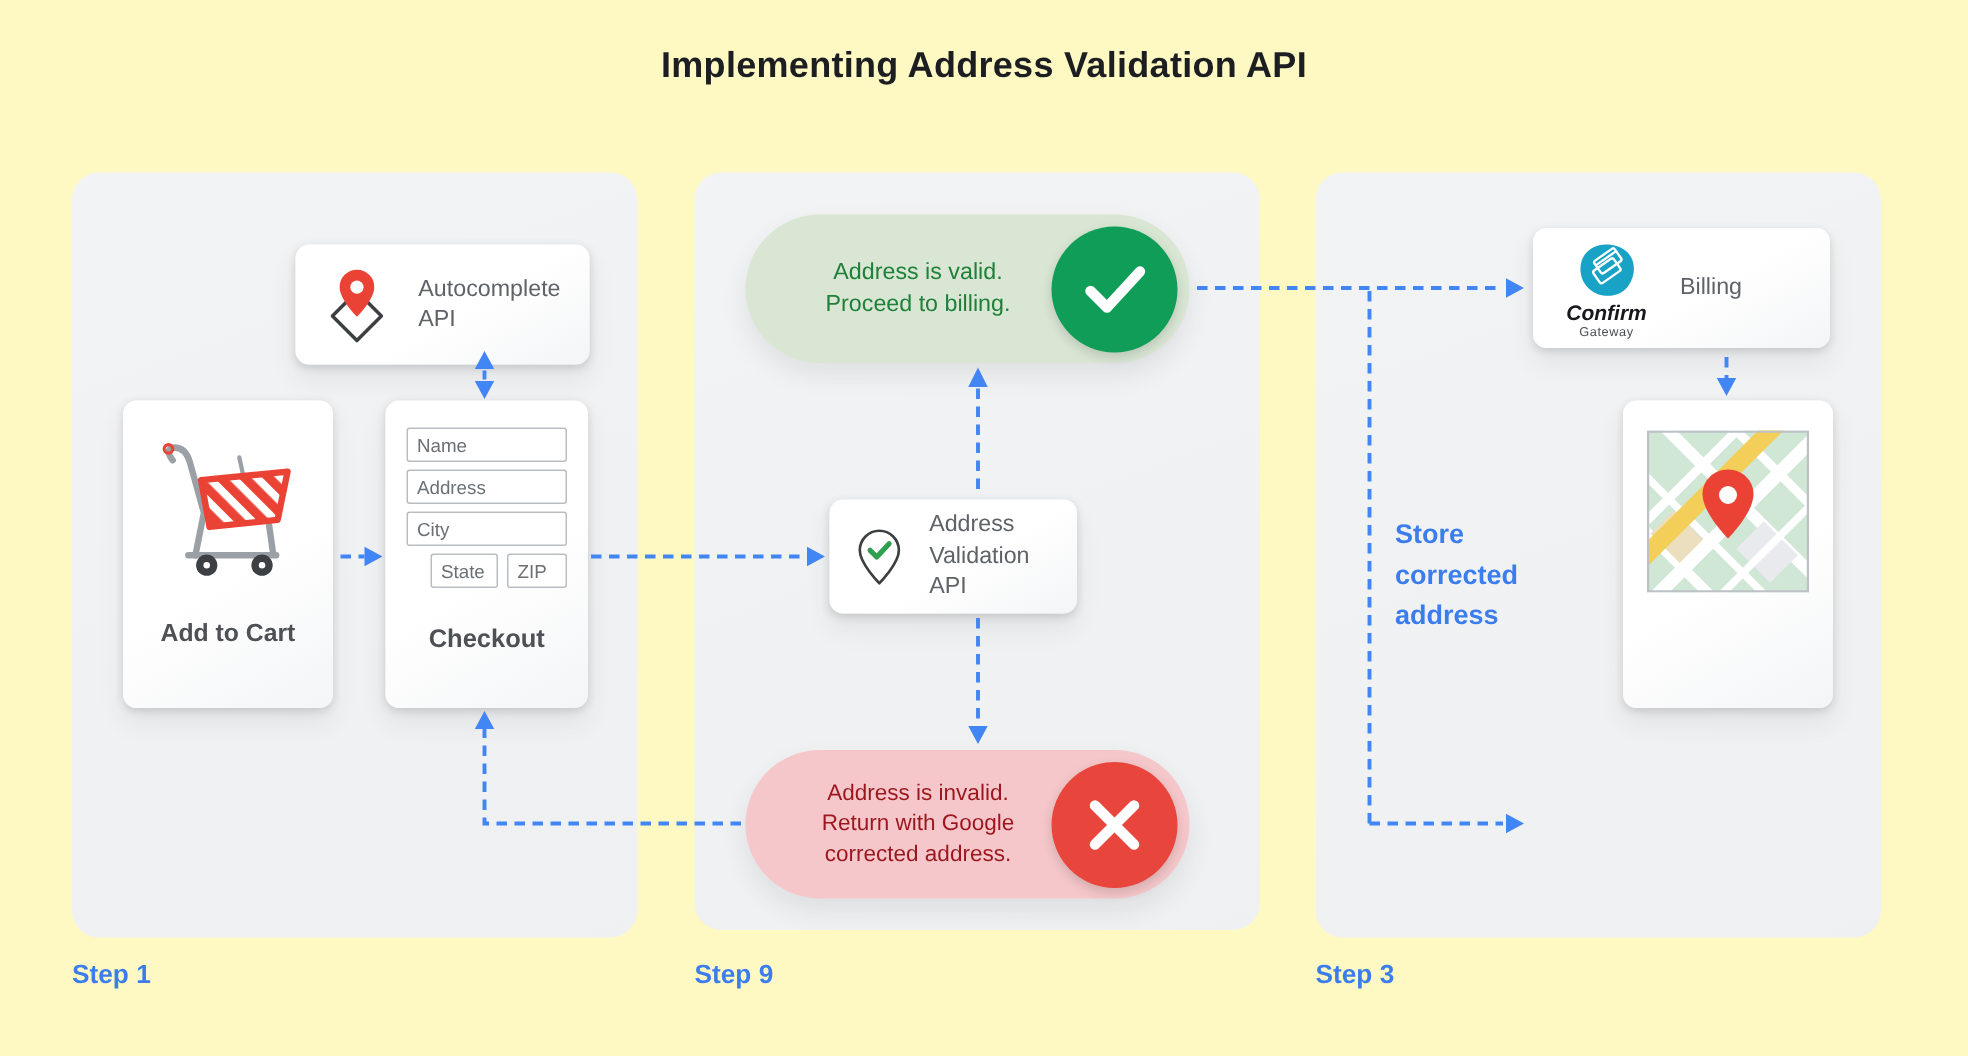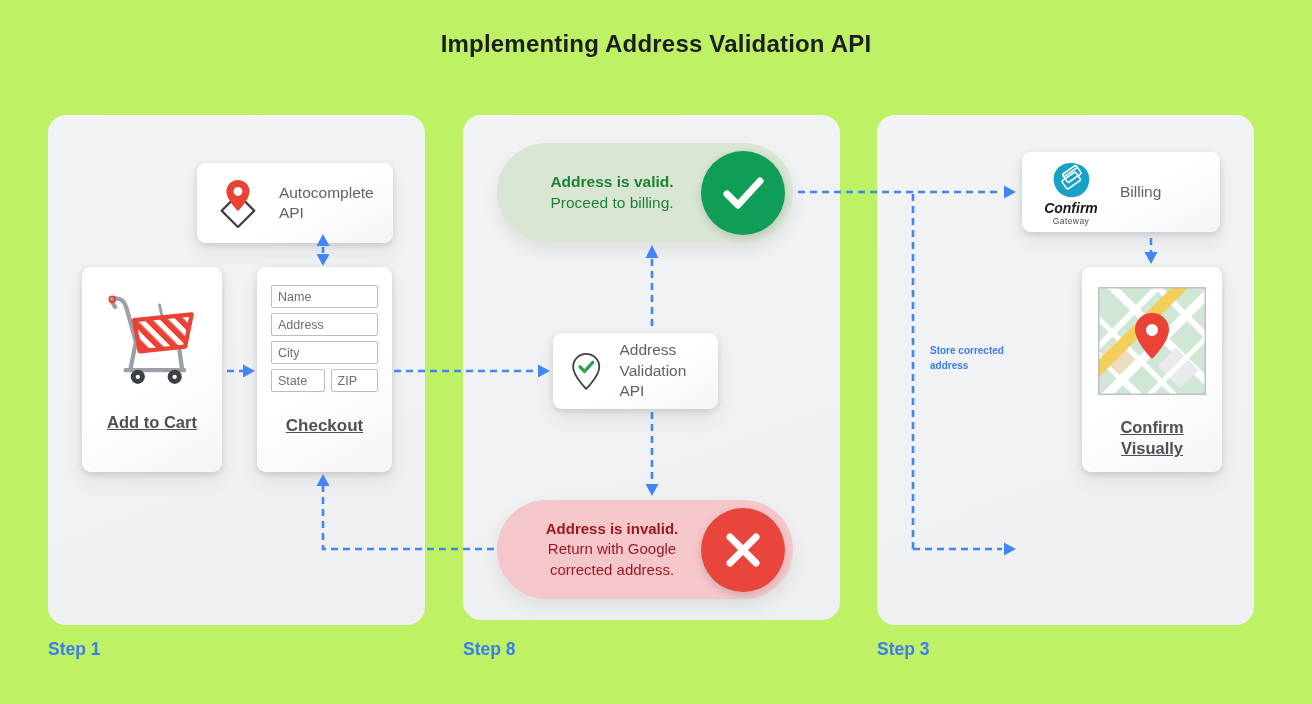--- a/index.html
+++ b/index.html
@@ -1,39 +1,39 @@
 <!DOCTYPE html>
 <html><head>
 <meta charset="utf-8">
 <style>
   html,body{margin:0;padding:0;background:#ffffff;font-family:"Liberation Sans","DejaVu Sans",sans-serif;}
-  .canvas{position:relative;width:1312px;height:704px;background:#bef264;overflow:hidden;}
+  .canvas{position:relative;width:1312px;height:704px;background:#fef9c3;overflow:hidden;}
   .title{position:absolute;left:0;top:30px;width:100%;text-align:center;font-size:24px;font-weight:700;color:#1c1e21;letter-spacing:.2px;}
   .panel{position:absolute;background:linear-gradient(160deg,#f2f3f5 0%,#eff0f2 100%);border-radius:18px;}
   .panel.p1{left:48px;top:115px;width:377px;height:510px;}
   .panel.p2{left:463px;top:115px;width:377px;height:505px;}
   .panel.p3{left:877px;top:115px;width:377px;height:510px;}
   .step-label{position:absolute;top:639px;font-size:17.5px;font-weight:700;color:#3b7ded;}
   .arrows{position:absolute;left:0;top:0;pointer-events:none;z-index:4;}
   .card{position:absolute;background:linear-gradient(150deg,#ffffff 55%,#f4f5f7 100%);border-radius:9px;box-shadow:0 2px 6px rgba(60,64,67,.18),0 10px 18px rgba(60,64,67,.08);z-index:3;}
   .card.h{display:flex;align-items:center;gap:14px;padding:0 14px;box-sizing:border-box;}
   .card-label{font-size:15.5px;color:#5f6368;line-height:1.32;}
-  .big-label{position:absolute;left:0;width:100%;text-align:center;font-size:16.5px;font-weight:700;color:#4d5156;line-height:1.3;text-decoration:underline;}
+  .big-label{position:absolute;left:0;width:100%;text-align:center;font-size:16.5px;font-weight:700;color:#4d5156;line-height:1.3;}
   .pill{position:absolute;width:296px;height:99px;border-radius:50px;display:flex;align-items:center;box-sizing:border-box;box-shadow:0 8px 16px rgba(60,64,67,.10);z-index:3;}
   .pill .txt{flex:1;text-align:center;font-size:15.5px;line-height:1.35;padding-left:26px;}
   .pill .circle{width:84px;height:84px;border-radius:50%;flex:none;margin-right:8px;display:flex;align-items:center;justify-content:center;box-shadow:0 3px 8px rgba(0,0,0,.15);}
   .pill.valid{left:497px;top:143px;background:#d9e6d4;}
   .pill.valid .txt{color:#1f8038;}
   .pill.valid .circle{background:#0f9d58;}
   .pill.invalid{left:497px;top:500px;background:#f5c7ca;}
   .pill.invalid .txt{color:#9b161d;}
   .pill.invalid .circle{background:#e8463c;}
-  .pill b{display:block;font-weight:700;}
+  .pill b{display:block;font-weight:400;}
   .field{background:#fff;border:1.2px solid #b9bdc2;border-radius:2px;height:23px;line-height:23px;font-size:12.5px;color:#6b7075;padding-left:6px;box-sizing:border-box;margin-bottom:5px;}
-  .store-note{position:absolute;left:930px;top:343px;width:92px;font-size:10px;font-weight:700;color:#3b7ded;line-height:1.5;z-index:3;}
+  .store-note{position:absolute;left:930px;top:343px;width:92px;font-size:18px;font-weight:700;color:#3b7ded;line-height:1.5;z-index:3;}
   .logo-block{display:flex;flex-direction:column;align-items:center;width:70px;flex:none;}
   .logo-title{font-size:14px;font-weight:700;font-style:italic;color:#17181b;margin-top:-2px;}
   .logo-sub{font-size:8.5px;color:#4a4d51;margin-top:0px;letter-spacing:.4px;}
 </style>
 </head>
 <body>
 
 <div class="canvas">
 
   <div class="title">Implementing Address Validation API</div>
@@ -98,21 +98,21 @@
     </svg>
     <div class="big-label" style="top:145px;">Add to Cart</div>
   </div>
 
   <div class="card" style="left:257px;top:267px;width:135px;height:205px;">
     <div style="position:absolute;left:14px;top:18px;width:107px;">
       <div class="field">Name</div>
       <div class="field">Address</div>
       <div class="field">City</div>
       <div style="display:flex;gap:6px;">
-        <div class="field" style="width:60px;">State</div>
+        <div class="field" style="width:60px;margin-left:16px;">State</div>
         <div class="field" style="width:53px;">ZIP</div>
       </div>
     </div>
     <div class="big-label" style="top:148px;font-size:17px;">Checkout</div>
   </div>
 
   <div class="pill valid">
     <div class="txt">
       <b>Address is valid.</b>
       <span>Proceed to billing.</span>
@@ -181,23 +181,22 @@
           <line x1="-80" y1="20" x2="190" y2="20" stroke="#ffffff" stroke-width="6"></line>
           <line x1="-80" y1="60" x2="190" y2="60" stroke="#ffffff" stroke-width="9"></line>
           <line x1="-80" y1="90" x2="190" y2="90" stroke="#ffffff" stroke-width="5"></line>
           <line x1="-80" y1="36" x2="190" y2="36" stroke="#f3cf5a" stroke-width="12"></line>
         </g>
         <path d="M54,26 c-9.5,0 -17,7.3 -17,16.5 c0,12.5 17,29.5 17,29.5 s17,-17 17,-29.5 C71,33.3 63.5,26 54,26 z" fill="#ea4335"></path>
         <circle cx="54" cy="43" r="6" fill="#ffffff"></circle>
       </g>
       <rect x="0.75" y="0.75" width="106.5" height="106.5" fill="none" stroke="#bdc1c6" stroke-width="1.5"></rect>
     </svg>
-    <div class="big-label" style="top:150px;padding:0 28px;box-sizing:border-box;">Confirm Visually</div>
   </div>
 
 
   <div class="store-note">Store corrected address</div>
 
   <div class="step-label" style="left:48px;">Step 1</div>
-  <div class="step-label" style="left:463px;">Step 8</div>
+  <div class="step-label" style="left:463px;">Step 9</div>
   <div class="step-label" style="left:877px;">Step 3</div>
 
 </div>
 
 </body></html>

